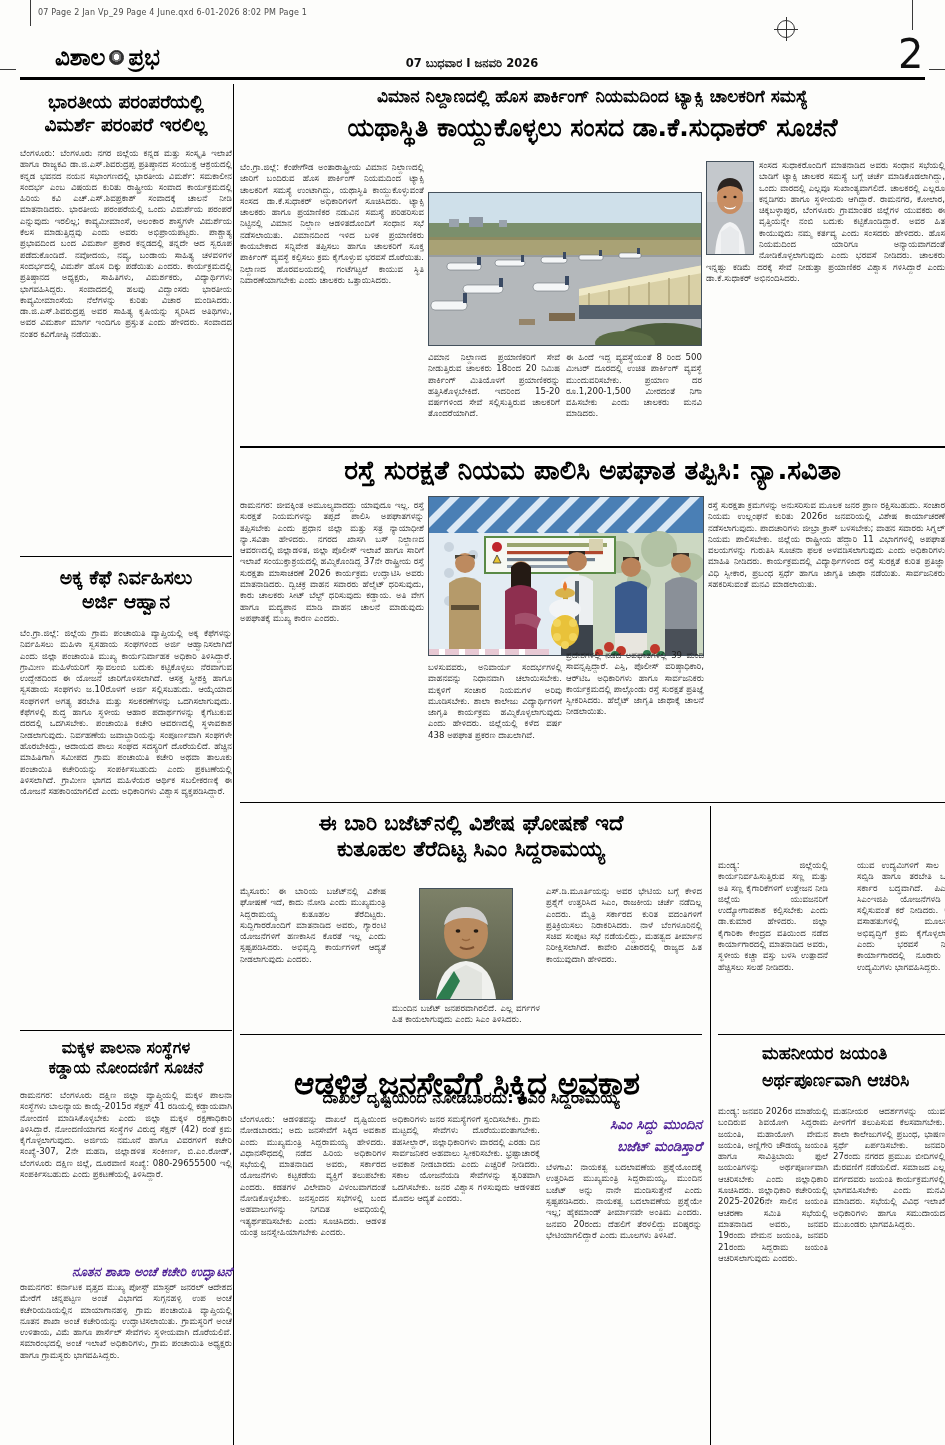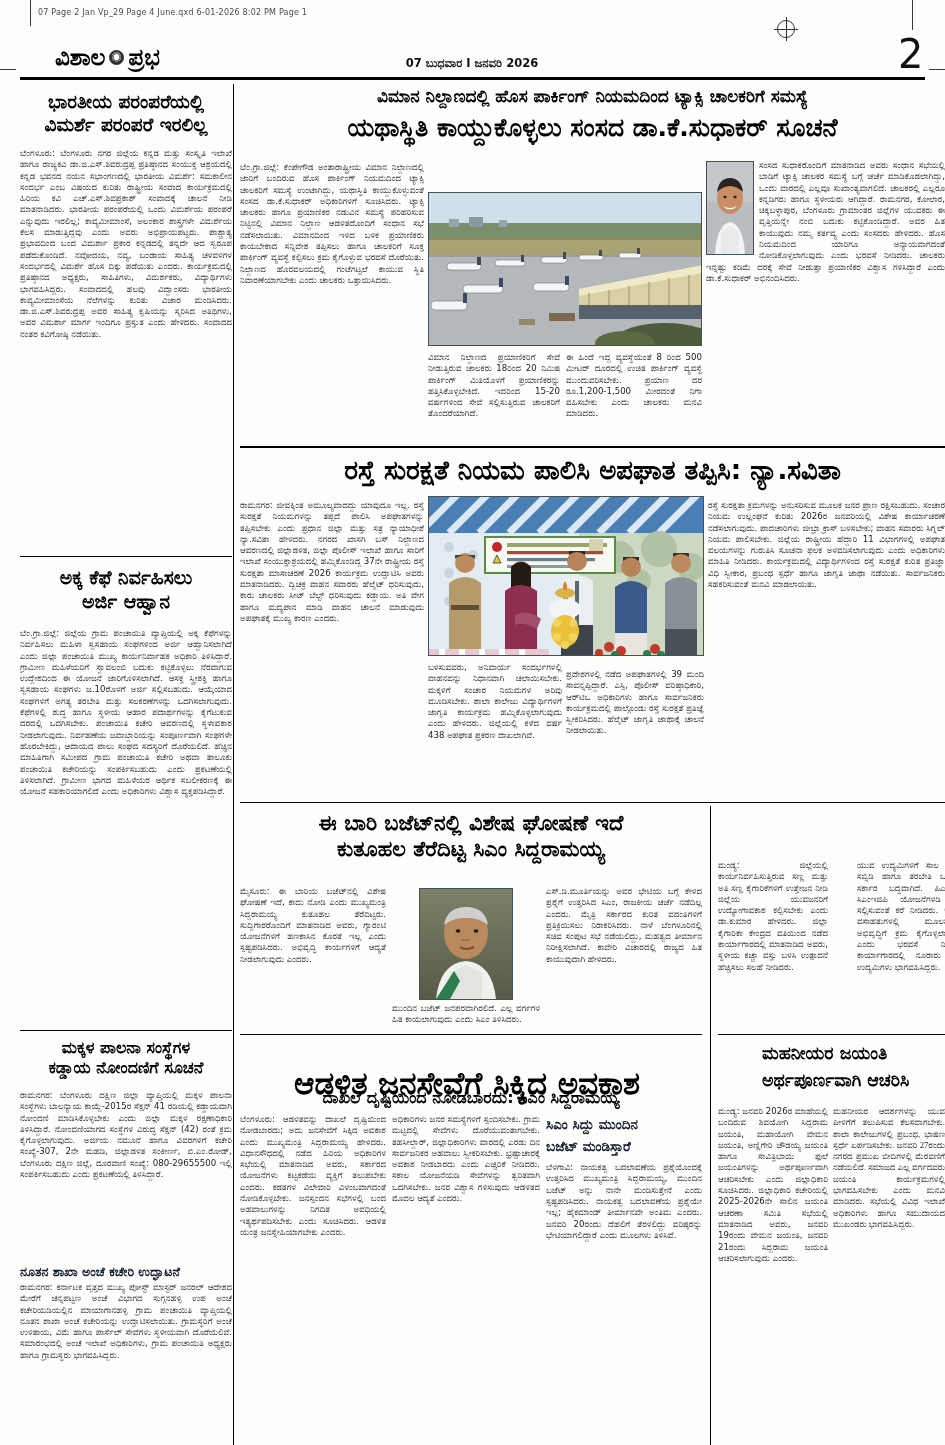--- a/index.html
+++ b/index.html
@@ -18,21 +18,21 @@
   .emblem{width:13px;height:13px;border-radius:50%;background:radial-gradient(circle at 50% 45%,#fff 0 3px,#777 3px 5px,#333 5px 7px);border:1px solid #222;display:inline-block;}
   .dateline{font-size:11.5px;font-weight:700;text-align:center;}
   .pagenum{font-size:40px;font-weight:400;line-height:1;}
   .rule{background:#000;}
   
   .head-xl{font-weight:700;text-align:center;line-height:1.25;color:#000;}
   .body-col{font-size:8.6px;line-height:11.3px;text-align:justify;overflow:hidden;color:#1c1c1c;
             word-break:break-word;hyphens:auto;}
   .photo{border:1px solid #44515c;box-sizing:border-box;overflow:hidden;}
   .inset-portrait{float:left;margin:1px 5px 2px 0;}
-  .subhead{font-weight:700;text-align:left;color:#0f172a;}
+  .subhead{font-weight:700;text-align:right;color:#4c1d95;font-style:italic;}
 </style>
 </head>
 <body>
 
 <div class="page">
 
   <div class="abs fileline" style="left:38px;top:8px;">07 Page 2 Jan Vp_29 Page 4 June.qxd  6-01-2026  8:02 PM  Page 1</div>
   <div class="abs cropmark" style="left:30px;top:0;width:1px;height:26px;"></div>
   <div class="abs cropmark" style="left:912px;top:0;width:1px;height:30px;"></div>
   <div class="abs cropmark" style="left:0;top:69px;width:16px;height:1px;"></div>
@@ -258,21 +258,21 @@
           <rect x="10" y="152" width="6" height="8"></rect>
           <rect x="30" y="152" width="6" height="8"></rect>
           <rect x="50" y="152" width="6" height="8"></rect>
           <rect x="70" y="152" width="6" height="8"></rect>
           <rect x="90" y="152" width="6" height="8"></rect>
         </g>
     </svg>
   </div>
 
   <div class="abs body-col" style="left:428px;top:662px;width:134px;height:138px;">ಬಳಸುವವರು, ಅನಿವಾರ್ಯ ಸಂದರ್ಭಗಳಲ್ಲಿ ವಾಹನವನ್ನು ನಿಧಾನವಾಗಿ ಚಲಾಯಿಸಬೇಕು. ಮಕ್ಕಳಿಗೆ ಸಂಚಾರ ನಿಯಮಗಳ ಅರಿವು ಮೂಡಿಸಬೇಕು. ಶಾಲಾ ಕಾಲೇಜು ವಿದ್ಯಾರ್ಥಿಗಳಿಗೆ ಜಾಗೃತಿ ಕಾರ್ಯಕ್ರಮ ಹಮ್ಮಿಕೊಳ್ಳಲಾಗುವುದು ಎಂದು ಹೇಳಿದರು. ಜಿಲ್ಲೆಯಲ್ಲಿ ಕಳೆದ ವರ್ಷ 438 ಅಪಘಾತ ಪ್ರಕರಣ ದಾಖಲಾಗಿವೆ.</div>
-  <div class="abs body-col" style="left:566px;top:669px;width:138px;height:138px;">ಪ್ರದೇಶಗಳಲ್ಲಿ ನಡೆದ ಅಪಘಾತಗಳಲ್ಲಿ 39 ಮಂದಿ ಸಾವನ್ನಪ್ಪಿದ್ದಾರೆ. ಎಸ್ಪಿ, ಪೊಲೀಸ್ ವರಿಷ್ಠಾಧಿಕಾರಿ, ಆರ್‌ಟಿಒ ಅಧಿಕಾರಿಗಳು ಹಾಗೂ ಸಾರ್ವಜನಿಕರು ಕಾರ್ಯಕ್ರಮದಲ್ಲಿ ಪಾಲ್ಗೊಂಡು ರಸ್ತೆ ಸುರಕ್ಷತೆ ಪ್ರತಿಜ್ಞೆ ಸ್ವೀಕರಿಸಿದರು. ಹೆಲ್ಮೆಟ್ ಜಾಗೃತಿ ಜಾಥಾಕ್ಕೆ ಚಾಲನೆ ನೀಡಲಾಯಿತು.</div>
+  <div class="abs body-col" style="left:566px;top:650px;width:138px;height:138px;">ಪ್ರದೇಶಗಳಲ್ಲಿ ನಡೆದ ಅಪಘಾತಗಳಲ್ಲಿ 39 ಮಂದಿ ಸಾವನ್ನಪ್ಪಿದ್ದಾರೆ. ಎಸ್ಪಿ, ಪೊಲೀಸ್ ವರಿಷ್ಠಾಧಿಕಾರಿ, ಆರ್‌ಟಿಒ ಅಧಿಕಾರಿಗಳು ಹಾಗೂ ಸಾರ್ವಜನಿಕರು ಕಾರ್ಯಕ್ರಮದಲ್ಲಿ ಪಾಲ್ಗೊಂಡು ರಸ್ತೆ ಸುರಕ್ಷತೆ ಪ್ರತಿಜ್ಞೆ ಸ್ವೀಕರಿಸಿದರು. ಹೆಲ್ಮೆಟ್ ಜಾಗೃತಿ ಜಾಥಾಕ್ಕೆ ಚಾಲನೆ ನೀಡಲಾಯಿತು.</div>
   <div class="abs body-col" style="left:708px;top:500px;width:237px;height:300px;">ರಸ್ತೆ ಸುರಕ್ಷತಾ ಕ್ರಮಗಳನ್ನು ಅನುಸರಿಸುವ ಮೂಲಕ ಜನರ ಪ್ರಾಣ ರಕ್ಷಿಸಬಹುದು. ಸಂಚಾರ ನಿಯಮ ಉಲ್ಲಂಘನೆ ಕುರಿತು 2026ರ ಜನವರಿಯಲ್ಲಿ ವಿಶೇಷ ಕಾರ್ಯಾಚರಣೆ ನಡೆಸಲಾಗುವುದು. ಪಾದಚಾರಿಗಳು ಜೀಬ್ರಾ ಕ್ರಾಸ್ ಬಳಸಬೇಕು; ವಾಹನ ಸವಾರರು ಸಿಗ್ನಲ್ ನಿಯಮ ಪಾಲಿಸಬೇಕು. ಜಿಲ್ಲೆಯ ರಾಷ್ಟ್ರೀಯ ಹೆದ್ದಾರಿ 11 ವಿಭಾಗಗಳಲ್ಲಿ ಅಪಘಾತ ವಲಯಗಳನ್ನು ಗುರುತಿಸಿ ಸೂಚನಾ ಫಲಕ ಅಳವಡಿಸಲಾಗುವುದು ಎಂದು ಅಧಿಕಾರಿಗಳು ಮಾಹಿತಿ ನೀಡಿದರು. ಕಾರ್ಯಕ್ರಮದಲ್ಲಿ ವಿದ್ಯಾರ್ಥಿಗಳಿಂದ ರಸ್ತೆ ಸುರಕ್ಷತೆ ಕುರಿತ ಪ್ರತಿಜ್ಞಾ ವಿಧಿ ಸ್ವೀಕಾರ, ಪ್ರಬಂಧ ಸ್ಪರ್ಧೆ ಹಾಗೂ ಜಾಗೃತಿ ಜಾಥಾ ನಡೆಯಿತು. ಸಾರ್ವಜನಿಕರು ಸಹಕರಿಸುವಂತೆ ಮನವಿ ಮಾಡಲಾಯಿತು.</div>
 
   <div class="abs rule" style="left:240px;top:802px;width:705px;height:1px;"></div>
 
   <div class="abs head-xl" style="left:240px;top:810px;width:462px;font-size:21px;">
     <div>ಈ ಬಾರಿ ಬಜೆಟ್‌ನಲ್ಲಿ ವಿಶೇಷ ಘೋಷಣೆ ಇದೆ</div>
     <div>ಕುತೂಹಲ ತೆರೆದಿಟ್ಟ ಸಿಎಂ ಸಿದ್ದರಾಮಯ್ಯ</div>
   </div>
   <div class="abs body-col" style="left:240px;top:886px;width:146px;height:146px;">ಮೈಸೂರು: ಈ ಬಾರಿಯ ಬಜೆಟ್‌ನಲ್ಲಿ ವಿಶೇಷ ಘೋಷಣೆ ಇದೆ, ಕಾದು ನೋಡಿ ಎಂದು ಮುಖ್ಯಮಂತ್ರಿ ಸಿದ್ದರಾಮಯ್ಯ ಕುತೂಹಲ ತೆರೆದಿಟ್ಟರು. ಸುದ್ದಿಗಾರರೊಂದಿಗೆ ಮಾತನಾಡಿದ ಅವರು, ಗ್ಯಾರಂಟಿ ಯೋಜನೆಗಳಿಗೆ ಹಣಕಾಸಿನ ಕೊರತೆ ಇಲ್ಲ ಎಂದು ಸ್ಪಷ್ಟಪಡಿಸಿದರು. ಅಭಿವೃದ್ಧಿ ಕಾರ್ಯಗಳಿಗೆ ಆದ್ಯತೆ ನೀಡಲಾಗುವುದು ಎಂದರು.</div>
 
@@ -318,15 +318,15 @@
       <div>ಬಜೆಟ್ ಮಂಡಿಸ್ತಾರೆ</div>
     </div>
     <div class="body-col" style="height:274px;margin-top:5px;">ಬೆಳಗಾವಿ: ನಾಯಕತ್ವ ಬದಲಾವಣೆಯ ಪ್ರಶ್ನೆಯೊಂದಕ್ಕೆ ಉತ್ತರಿಸಿದ ಮುಖ್ಯಮಂತ್ರಿ ಸಿದ್ದರಾಮಯ್ಯ, ಮುಂದಿನ ಬಜೆಟ್ ಅನ್ನು ನಾನೇ ಮಂಡಿಸುತ್ತೇನೆ ಎಂದು ಸ್ಪಷ್ಟಪಡಿಸಿದರು. ನಾಯಕತ್ವ ಬದಲಾವಣೆಯ ಪ್ರಶ್ನೆಯೇ ಇಲ್ಲ; ಹೈಕಮಾಂಡ್ ತೀರ್ಮಾನವೇ ಅಂತಿಮ ಎಂದರು. ಜನವರಿ 20ರಂದು ದೆಹಲಿಗೆ ತೆರಳಲಿದ್ದು ವರಿಷ್ಠರನ್ನು ಭೇಟಿಯಾಗಲಿದ್ದಾರೆ ಎಂದು ಮೂಲಗಳು ತಿಳಿಸಿವೆ.</div>
   </div>
 
   <div class="abs head-xl" style="left:718px;top:1040px;width:227px;font-size:17.5px;text-align:left;line-height:1.55;margin-left:44px;">
     <div>ಮಹನೀಯರ ಜಯಂತಿ</div>
     <div>ಅರ್ಥಪೂರ್ಣವಾಗಿ ಆಚರಿಸಿ</div>
   </div>
   <div class="abs body-col" style="left:718px;top:1106px;width:110px;height:336px;">ಮಂಡ್ಯ: ಜನವರಿ 2026ರ ಮಾಹೆಯಲ್ಲಿ ಬಂದಿರುವ ಶಿವಯೋಗಿ ಸಿದ್ದರಾಮ ಜಯಂತಿ, ಮಹಾಯೋಗಿ ವೇಮನ ಜಯಂತಿ, ಅಣ್ಣಿಗೇರಿ ಚೌಡಯ್ಯ ಜಯಂತಿ ಹಾಗೂ ಸಾವಿತ್ರಿಬಾಯಿ ಫುಲೆ ಜಯಂತಿಗಳನ್ನು ಅರ್ಥಪೂರ್ಣವಾಗಿ ಆಚರಿಸಬೇಕು ಎಂದು ಜಿಲ್ಲಾಧಿಕಾರಿ ಸೂಚಿಸಿದರು. ಜಿಲ್ಲಾಧಿಕಾರಿ ಕಚೇರಿಯಲ್ಲಿ 2025-2026ನೇ ಸಾಲಿನ ಜಯಂತಿ ಆಚರಣಾ ಸಮಿತಿ ಸಭೆಯಲ್ಲಿ ಮಾತನಾಡಿದ ಅವರು, ಜನವರಿ 19ರಂದು ವೇಮನ ಜಯಂತಿ, ಜನವರಿ 21ರಂದು ಸಿದ್ದರಾಮ ಜಯಂತಿ ಆಚರಿಸಲಾಗುವುದು ಎಂದರು.</div>
-  <div class="abs body-col" style="left:833px;top:1106px;width:112px;height:336px;font-family:Liberation Serif, serif;">ಮಹನೀಯರ ಆದರ್ಶಗಳನ್ನು ಯುವ ಪೀಳಿಗೆಗೆ ತಲುಪಿಸುವ ಕೆಲಸವಾಗಬೇಕು. ಶಾಲಾ ಕಾಲೇಜುಗಳಲ್ಲಿ ಪ್ರಬಂಧ, ಭಾಷಣ ಸ್ಪರ್ಧೆ ಏರ್ಪಡಿಸಬೇಕು. ಜನವರಿ 27ರಂದು ನಗರದ ಪ್ರಮುಖ ಬೀದಿಗಳಲ್ಲಿ ಮೆರವಣಿಗೆ ನಡೆಯಲಿದೆ. ಸಮಾಜದ ಎಲ್ಲ ವರ್ಗದವರು ಜಯಂತಿ ಕಾರ್ಯಕ್ರಮಗಳಲ್ಲಿ ಭಾಗವಹಿಸಬೇಕು ಎಂದು ಮನವಿ ಮಾಡಿದರು. ಸಭೆಯಲ್ಲಿ ವಿವಿಧ ಇಲಾಖೆ ಅಧಿಕಾರಿಗಳು ಹಾಗೂ ಸಮುದಾಯದ ಮುಖಂಡರು ಭಾಗವಹಿಸಿದ್ದರು.</div>
+  <div class="abs body-col" style="left:833px;top:1106px;width:112px;height:336px;">ಮಹನೀಯರ ಆದರ್ಶಗಳನ್ನು ಯುವ ಪೀಳಿಗೆಗೆ ತಲುಪಿಸುವ ಕೆಲಸವಾಗಬೇಕು. ಶಾಲಾ ಕಾಲೇಜುಗಳಲ್ಲಿ ಪ್ರಬಂಧ, ಭಾಷಣ ಸ್ಪರ್ಧೆ ಏರ್ಪಡಿಸಬೇಕು. ಜನವರಿ 27ರಂದು ನಗರದ ಪ್ರಮುಖ ಬೀದಿಗಳಲ್ಲಿ ಮೆರವಣಿಗೆ ನಡೆಯಲಿದೆ. ಸಮಾಜದ ಎಲ್ಲ ವರ್ಗದವರು ಜಯಂತಿ ಕಾರ್ಯಕ್ರಮಗಳಲ್ಲಿ ಭಾಗವಹಿಸಬೇಕು ಎಂದು ಮನವಿ ಮಾಡಿದರು. ಸಭೆಯಲ್ಲಿ ವಿವಿಧ ಇಲಾಖೆ ಅಧಿಕಾರಿಗಳು ಹಾಗೂ ಸಮುದಾಯದ ಮುಖಂಡರು ಭಾಗವಹಿಸಿದ್ದರು.</div>
 
 </div>
 
 </body></html>

